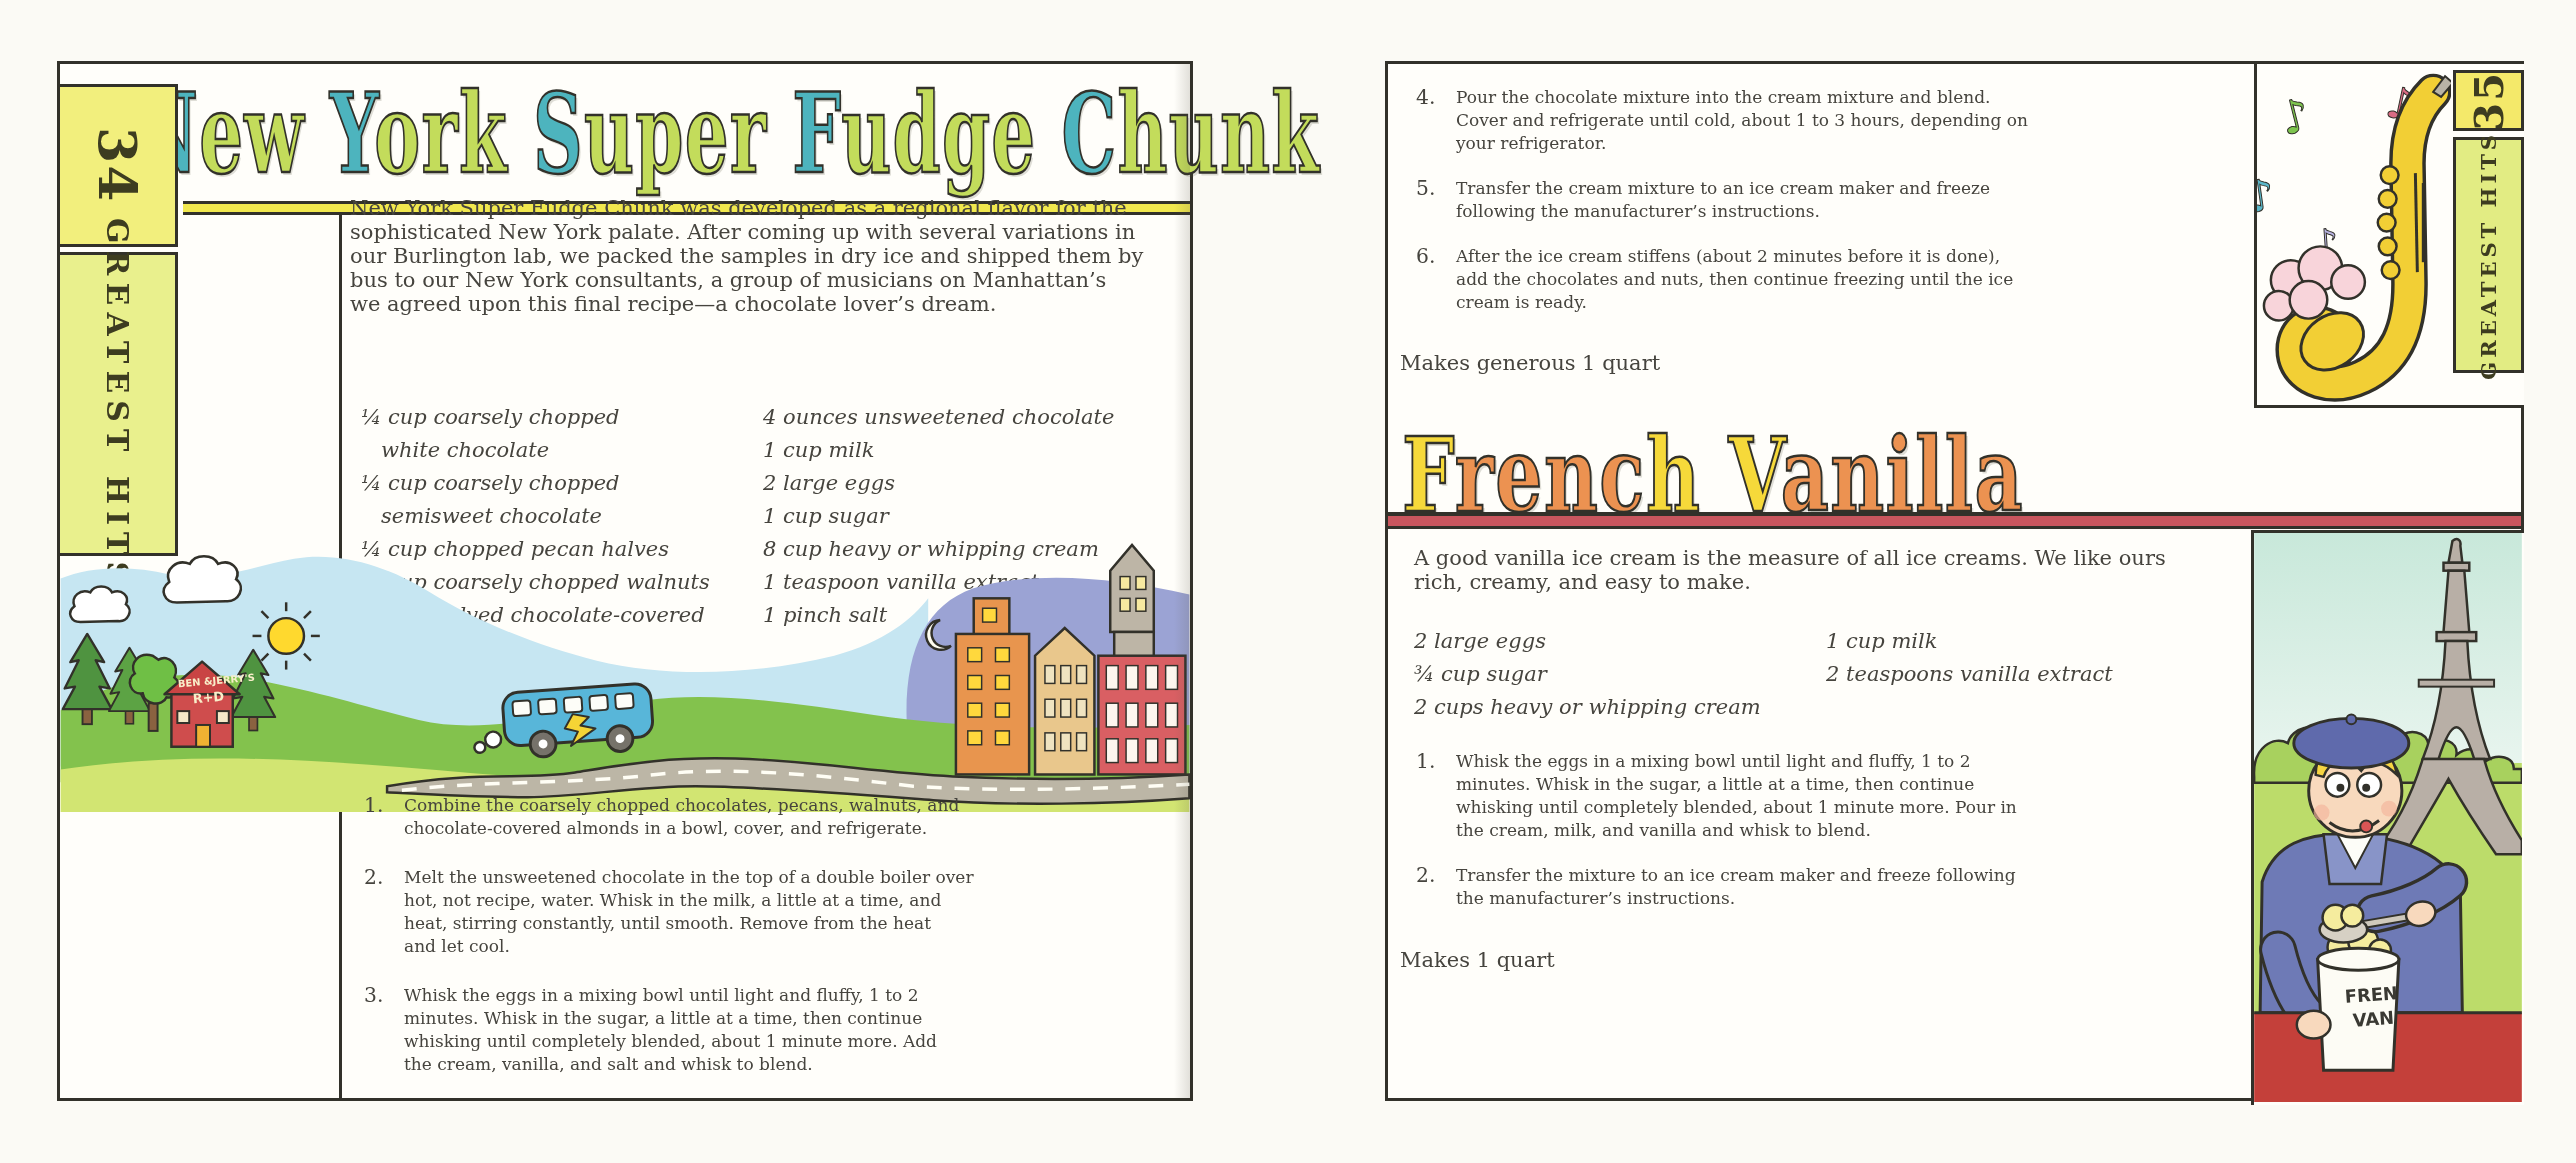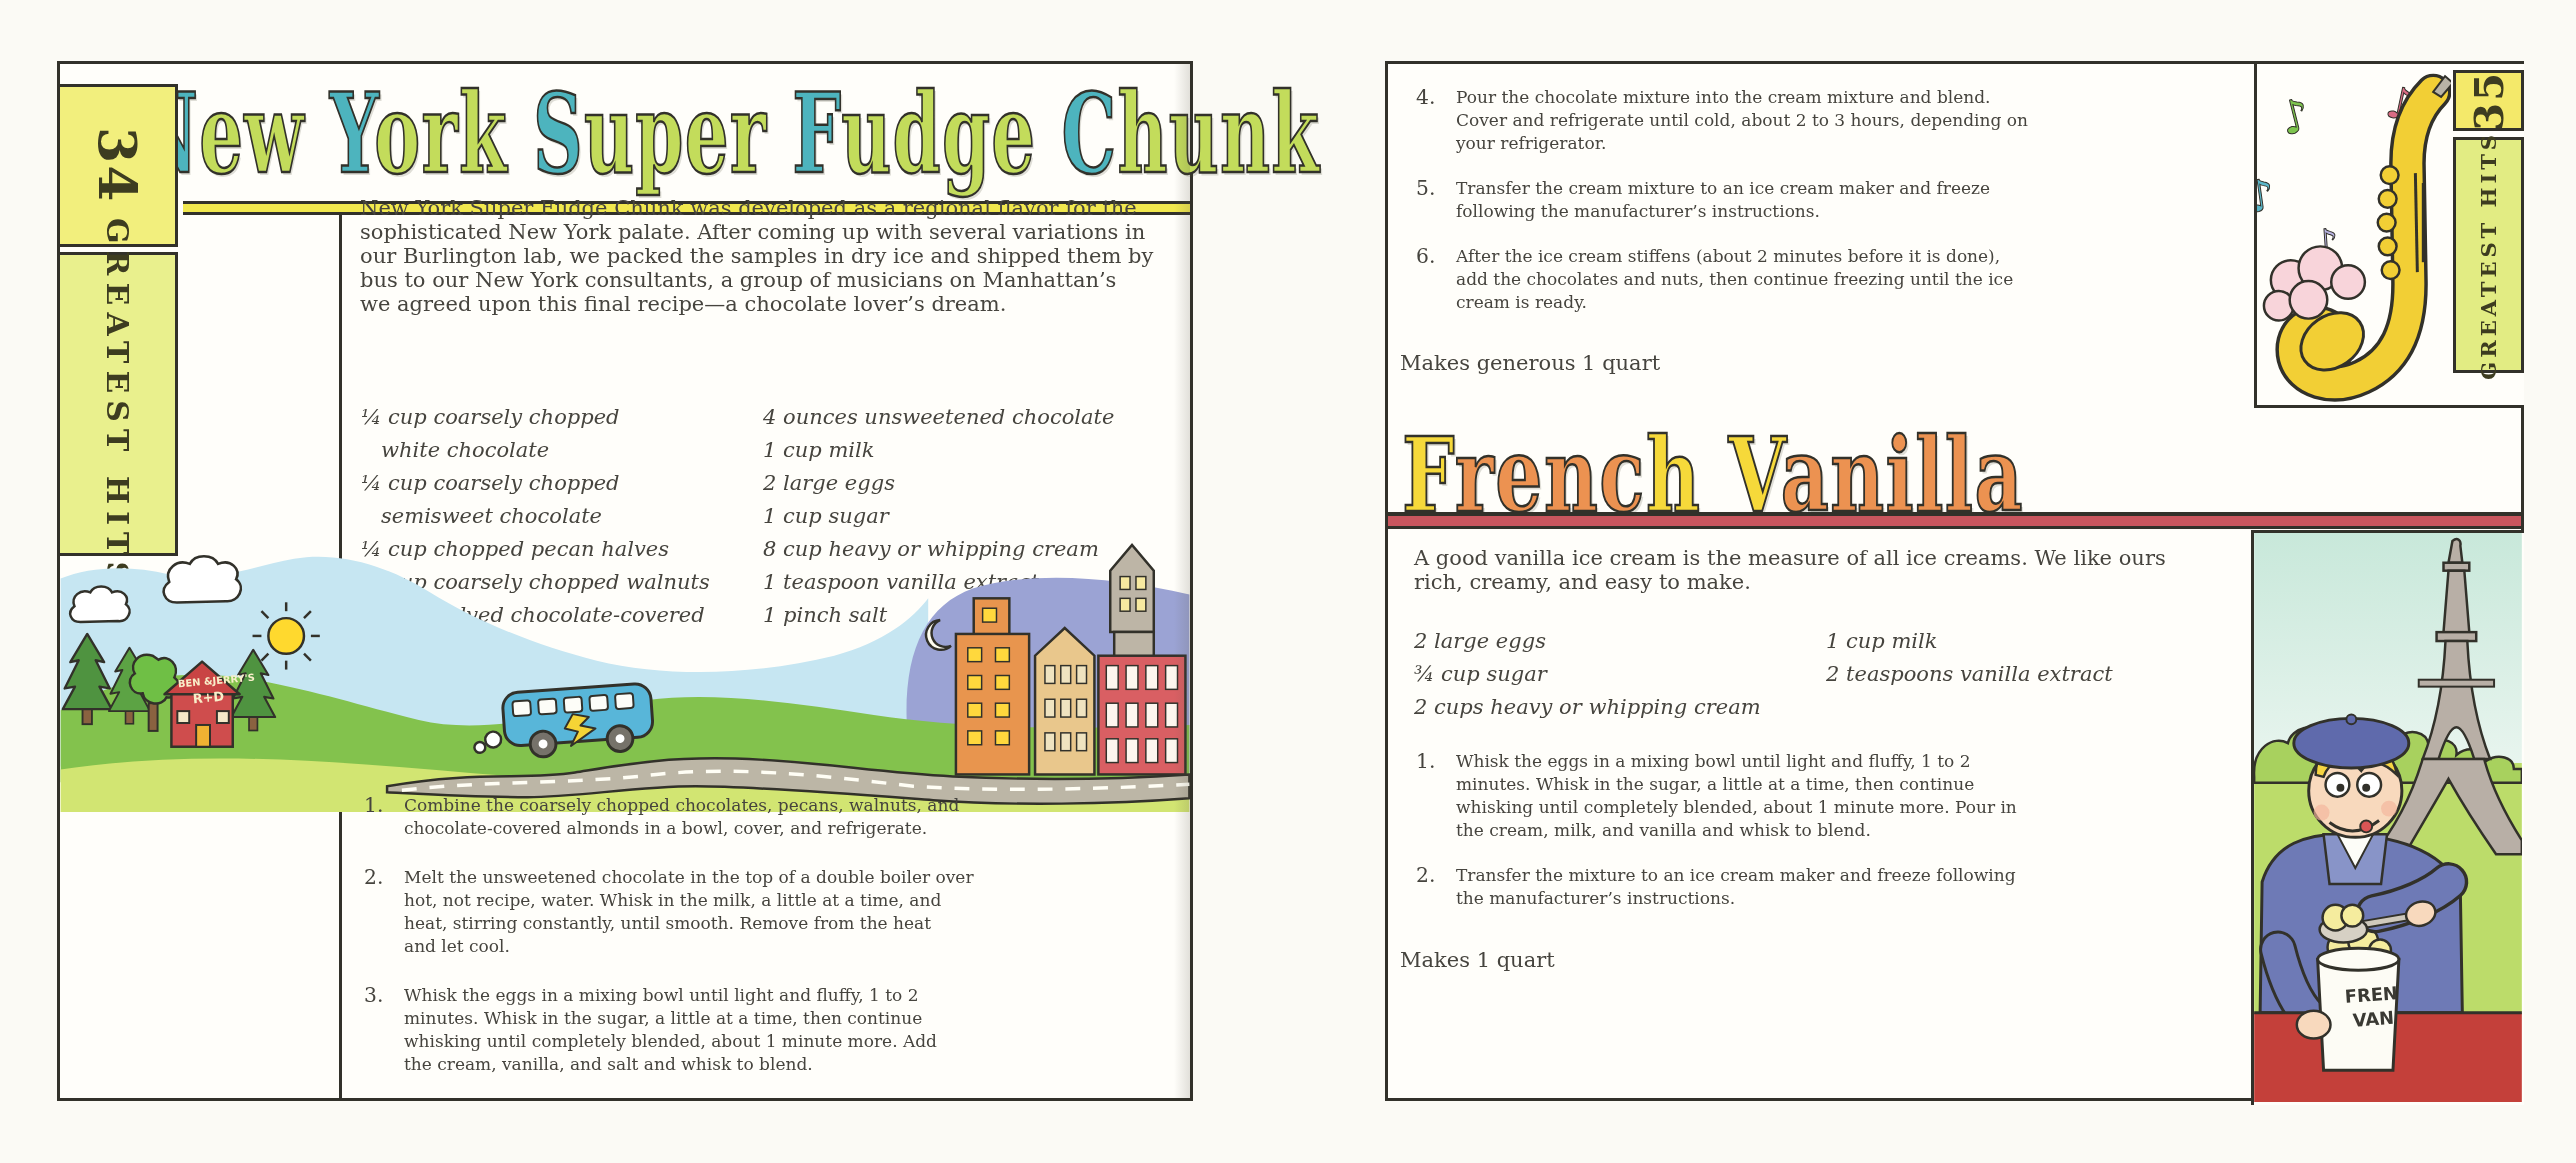--- a/index.html
+++ b/index.html
@@ -64,21 +64,21 @@
     <div class="big-title title-nysfc"><span style="color: rgb(77, 180, 190);">N</span><span style="color: rgb(195, 220, 91);">e</span><span style="color: rgb(195, 220, 91);">w</span><span> </span><span style="color: rgb(77, 180, 190);">Y</span><span style="color: rgb(195, 220, 91);">o</span><span style="color: rgb(195, 220, 91);">r</span><span style="color: rgb(195, 220, 91);">k</span><span> </span><span style="color: rgb(77, 180, 190);">S</span><span style="color: rgb(195, 220, 91);">u</span><span style="color: rgb(195, 220, 91);">p</span><span style="color: rgb(195, 220, 91);">e</span><span style="color: rgb(195, 220, 91);">r</span><span> </span><span style="color: rgb(77, 180, 190);">F</span><span style="color: rgb(195, 220, 91);">u</span><span style="color: rgb(195, 220, 91);">d</span><span style="color: rgb(195, 220, 91);">g</span><span style="color: rgb(195, 220, 91);">e</span><span> </span><span style="color: rgb(77, 180, 190);">C</span><span style="color: rgb(195, 220, 91);">h</span><span style="color: rgb(195, 220, 91);">u</span><span style="color: rgb(195, 220, 91);">n</span><span style="color: rgb(195, 220, 91);">k</span></div>
     <div class="rule"></div>
 
     <div class="tabbox numbox-l">
       <div class="vert numtxt">34</div>
     </div>
     <div class="tabbox ghbox-l">
       <div class="vert ghtxt">GREATEST HITS</div>
     </div>
 
-    <div class="txt intro" style="position:absolute;left:300px;top:132px;width:803px;">
+    <div class="txt intro" style="position:absolute;left:290px;top:132px;width:803px;">
         <div class="tline">New York Super Fudge Chunk was developed as a regional flavor for the</div>
         <div class="tline">sophisticated New York palate. After coming up with several variations in</div>
         <div class="tline">our Burlington lab, we packed the samples in dry ice and shipped them by</div>
         <div class="tline">bus to our New York consultants, a group of musicians on Manhattan’s</div>
         <div class="tline">we agreed upon this final recipe—a chocolate lover’s dream.</div>
       </div>
 
     <div class="txt ing" style="position:absolute;left:301px;top:337px;">
         <div class="tline">¼ cup coarsely chopped</div>
         <div class="tline">   white chocolate</div>
@@ -261,21 +261,21 @@
     </div>
   </div>
 
   <div class="page page-right">
 
     <div class="steps txt" style="left:28px; top:22px; width:822px;">
       <div class="step gap22">
         <div class="num">4.</div>
         <div>
             <div class="tline">Pour the chocolate mixture into the cream mixture and blend.</div>
-            <div class="tline">Cover and refrigerate until cold, about 2 to 3 hours, depending on</div>
+            <div class="tline">Cover and refrigerate until cold, about 1 to 3 hours, depending on</div>
             <div class="tline">your refrigerator.</div>
           </div>
       </div>
       <div class="step gap22">
         <div class="num">5.</div>
         <div>
             <div class="tline">Transfer the cream mixture to an ice cream maker and freeze</div>
             <div class="tline">following the manufacturer’s instructions.</div>
           </div>
       </div>

